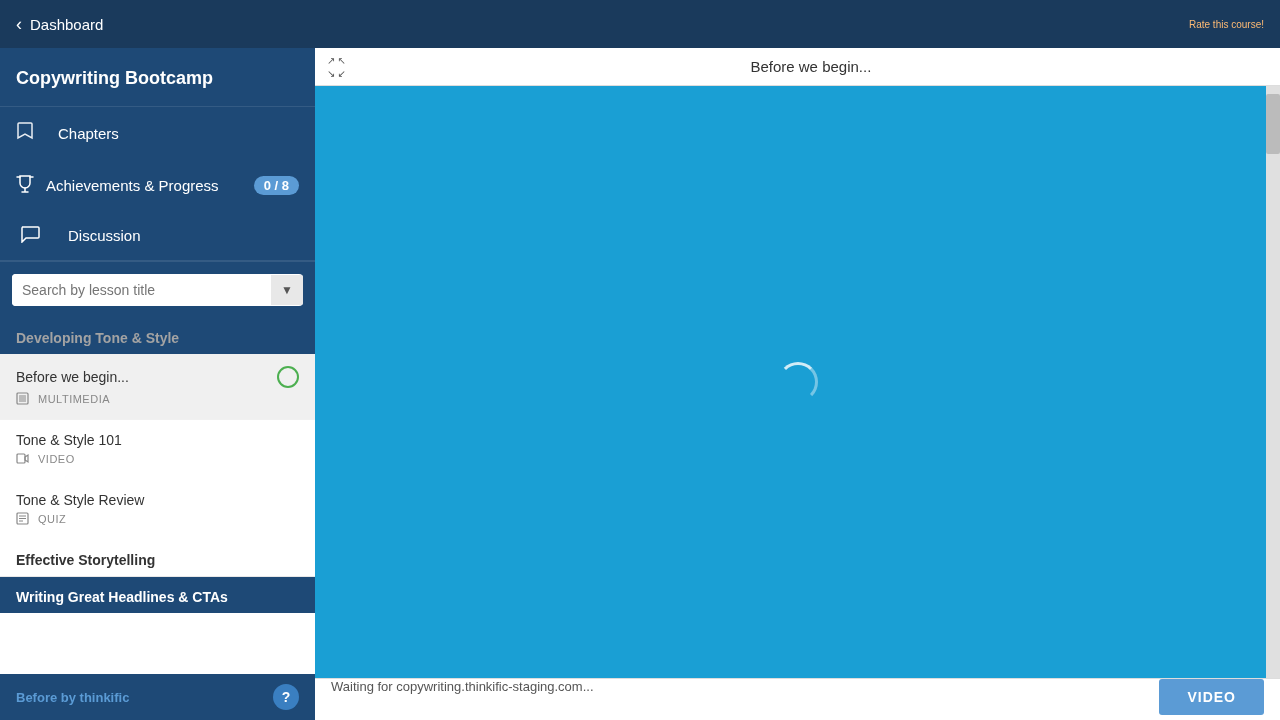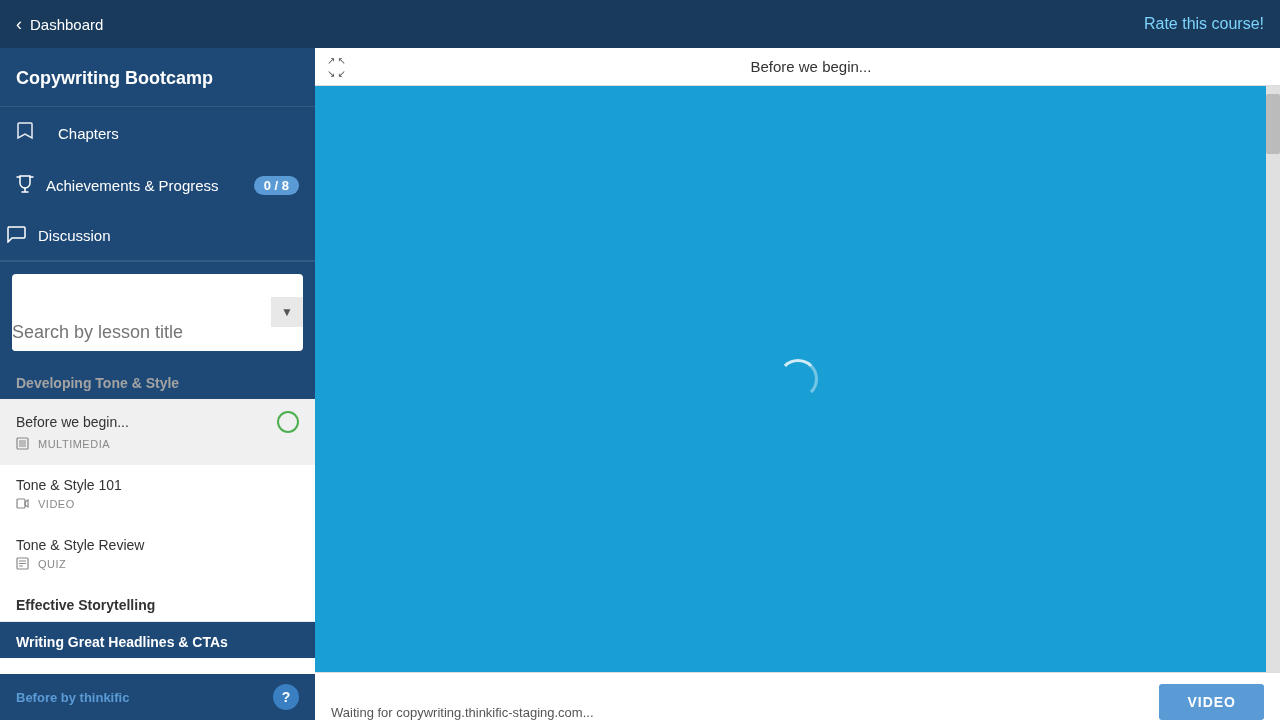--- a/index.html
+++ b/index.html
@@ -23,22 +23,22 @@
     .top-bar-chevron {
       color: white;
       font-size: 18px;
     }
     .top-bar-dashboard {
       color: white;
       font-size: 15px;
     }
     .top-bar-rate {
       margin-left: auto;
-      color: #7dd3fc;
-      font-size: 16px;
+      color: #fdba74;
+      font-size: 10px;
       cursor: pointer;
     }
 
     .main-layout {
       display: flex;
       flex: 1;
       overflow: hidden;
     }
 
     .sidebar {
@@ -90,46 +90,45 @@
       background: #5b9bd5;
       border-radius: 12px;
       padding: 2px 10px;
       font-size: 13px;
       font-weight: 600;
     }
 
     .discussion-item {
       display: flex;
       align-items: center;
-      gap: 12px;
-      padding: 14px 6px;
+      gap: 28px;
+      padding: 14px 20px;
       cursor: pointer;
       font-size: 15px;
       color: white;
       border-bottom: 1px solid rgba(255,255,255,0.1);
     }
 
     .search-container {
       padding: 12px;
     }
     .search-input-wrapper {
       display: flex;
       align-items: center;
       background: white;
       border-radius: 4px;
       overflow: hidden;
     }
     .search-input {
       flex: 1;
       border: none;
       outline: none;
-      padding: 8px 0;
-      font-size: 18px;
+      padding: 8px 10px;
+      font-size: 14px;
       color: #333;
-      margin-top: 40px;
     }
     .search-dropdown-btn {
       background: #e8e8e8;
       border: none;
       padding: 8px 10px;
       cursor: pointer;
       color: #555;
       font-size: 12px;
     }
 
@@ -273,23 +272,23 @@
       height: 60px;
       background: #bbb;
       border-radius: 2px;
       position: absolute;
       top: 8px;
     }
 
     .bottom-bar {
       background: white;
       border-top: 1px solid #ddd;
-      height: 48px;
-      display: flex;
-      align-items: flex-end;
+      height: 42px;
+      display: flex;
+      align-items: flex-start;
       padding: 0 16px;
     }
     .status-text {
       font-size: 13px;
       color: #555;
     }
     .next-button {
       margin-left: auto;
       background: #5b9bd5;
       color: white;

